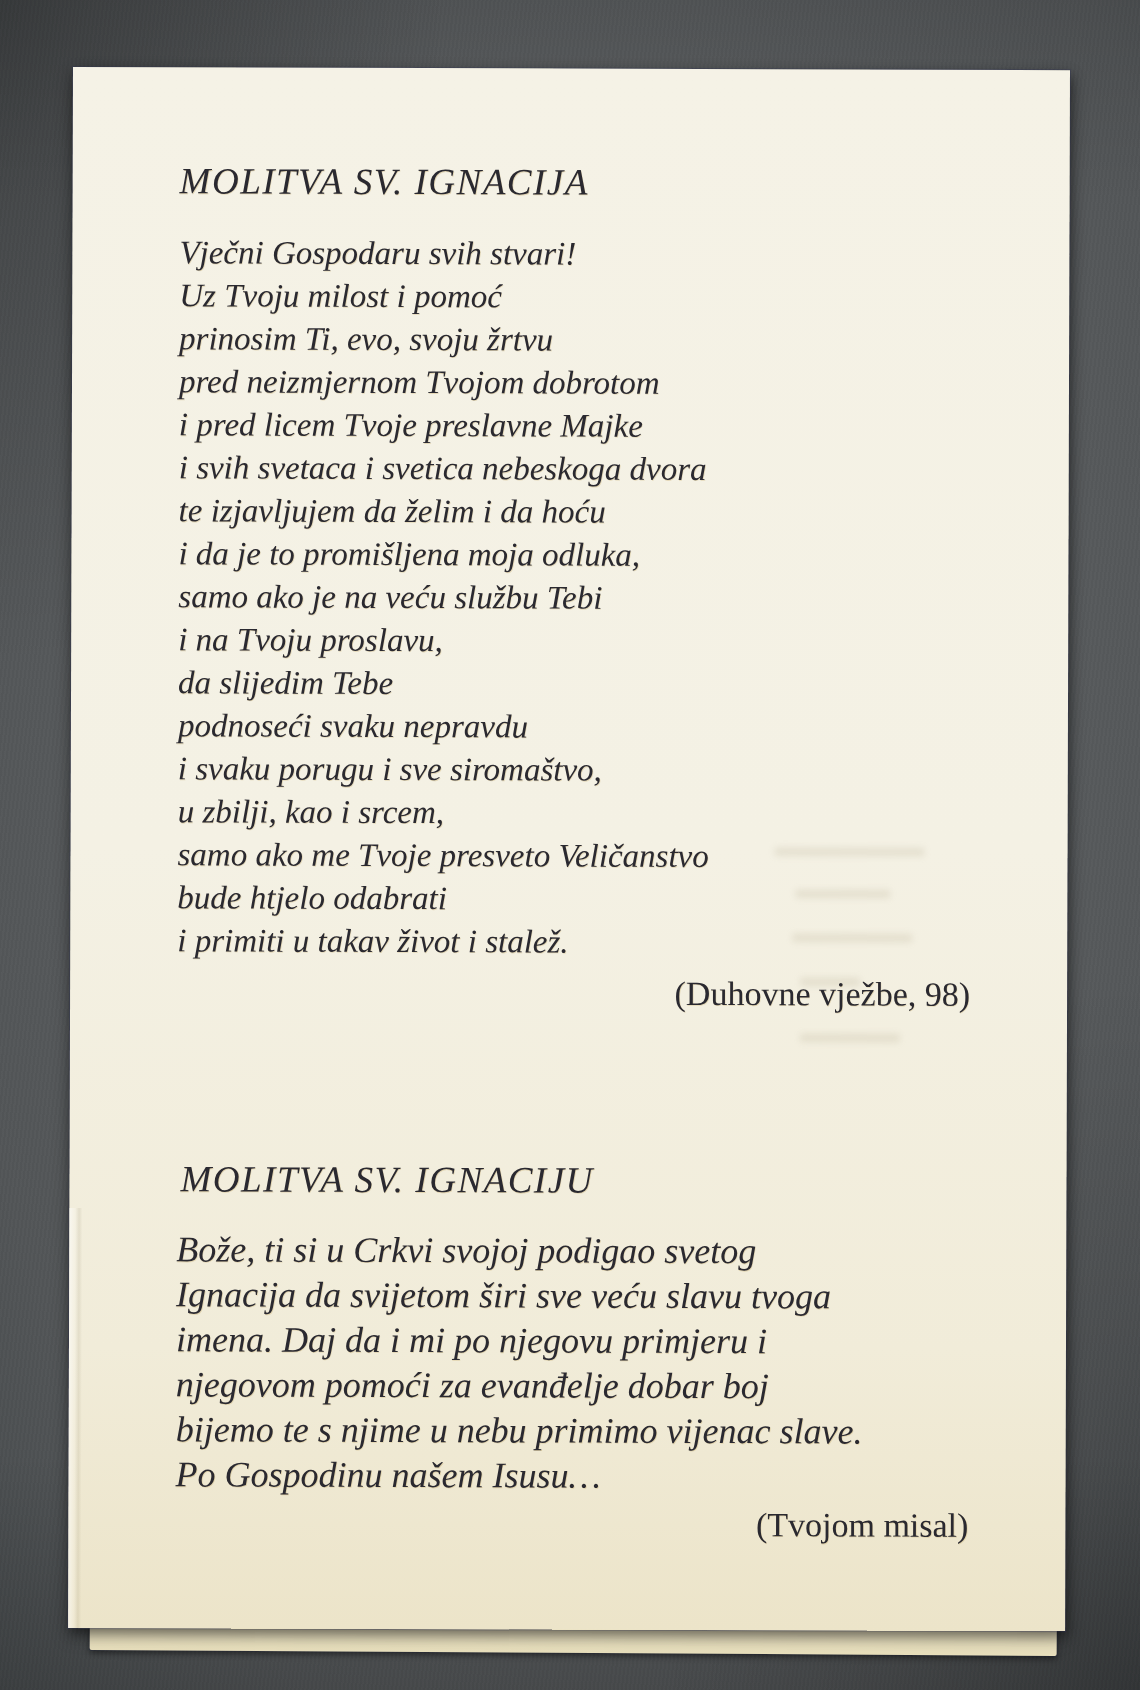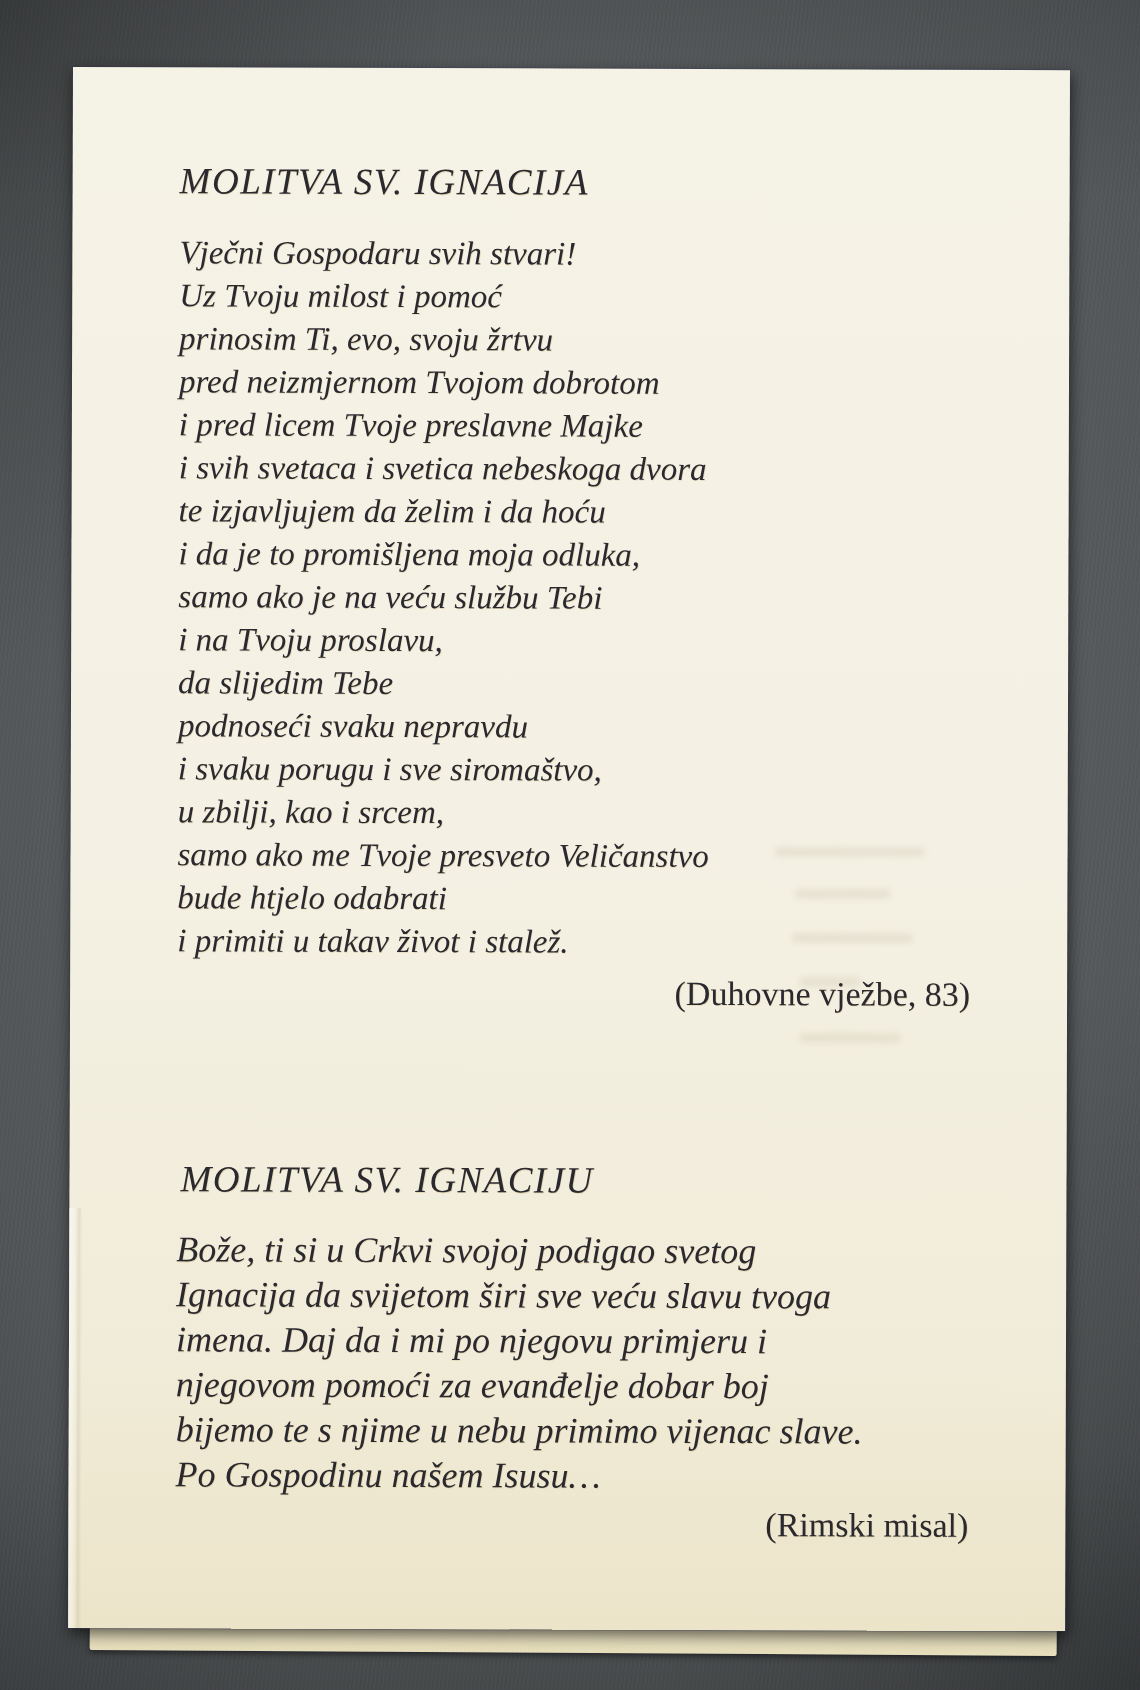--- a/index.html
+++ b/index.html
@@ -105,28 +105,28 @@
       <div class="line">i na Tvoju proslavu,</div>
       <div class="line">da slijedim Tebe</div>
       <div class="line">podnoseći svaku nepravdu</div>
       <div class="line">i svaku porugu i sve siromaštvo,</div>
       <div class="line">u zbilji, kao i srcem,</div>
       <div class="line">samo ako me Tvoje presveto Veličanstvo</div>
       <div class="line">bude htjelo odabrati</div>
       <div class="line">i primiti u takav život i stalež.</div>
     </div>
 
-    <div class="citation c1">(Duhovne vježbe, 83)</div>
+    <div class="citation c1">(Duhovne vježbe, 98)</div>
 
     <h1 class="heading h2a">MOLITVA SV. IGNACIJU</h1>
 
     <div class="prose">
       <div class="line">Bože, ti si u Crkvi svojoj podigao svetog</div>
       <div class="line">Ignacija da svijetom širi sve veću slavu tvoga</div>
       <div class="line">imena. Daj da i mi po njegovu primjeru i</div>
       <div class="line">njegovom pomoći za evanđelje dobar boj</div>
       <div class="line">bijemo te s njime u nebu primimo vijenac slave.</div>
       <div class="line">Po Gospodinu našem Isusu…</div>
     </div>
 
-    <div class="citation c2">(Rimski misal)</div>
+    <div class="citation c2">(Tvojom misal)</div>
   </div>
 </div>
 
 </body></html>

